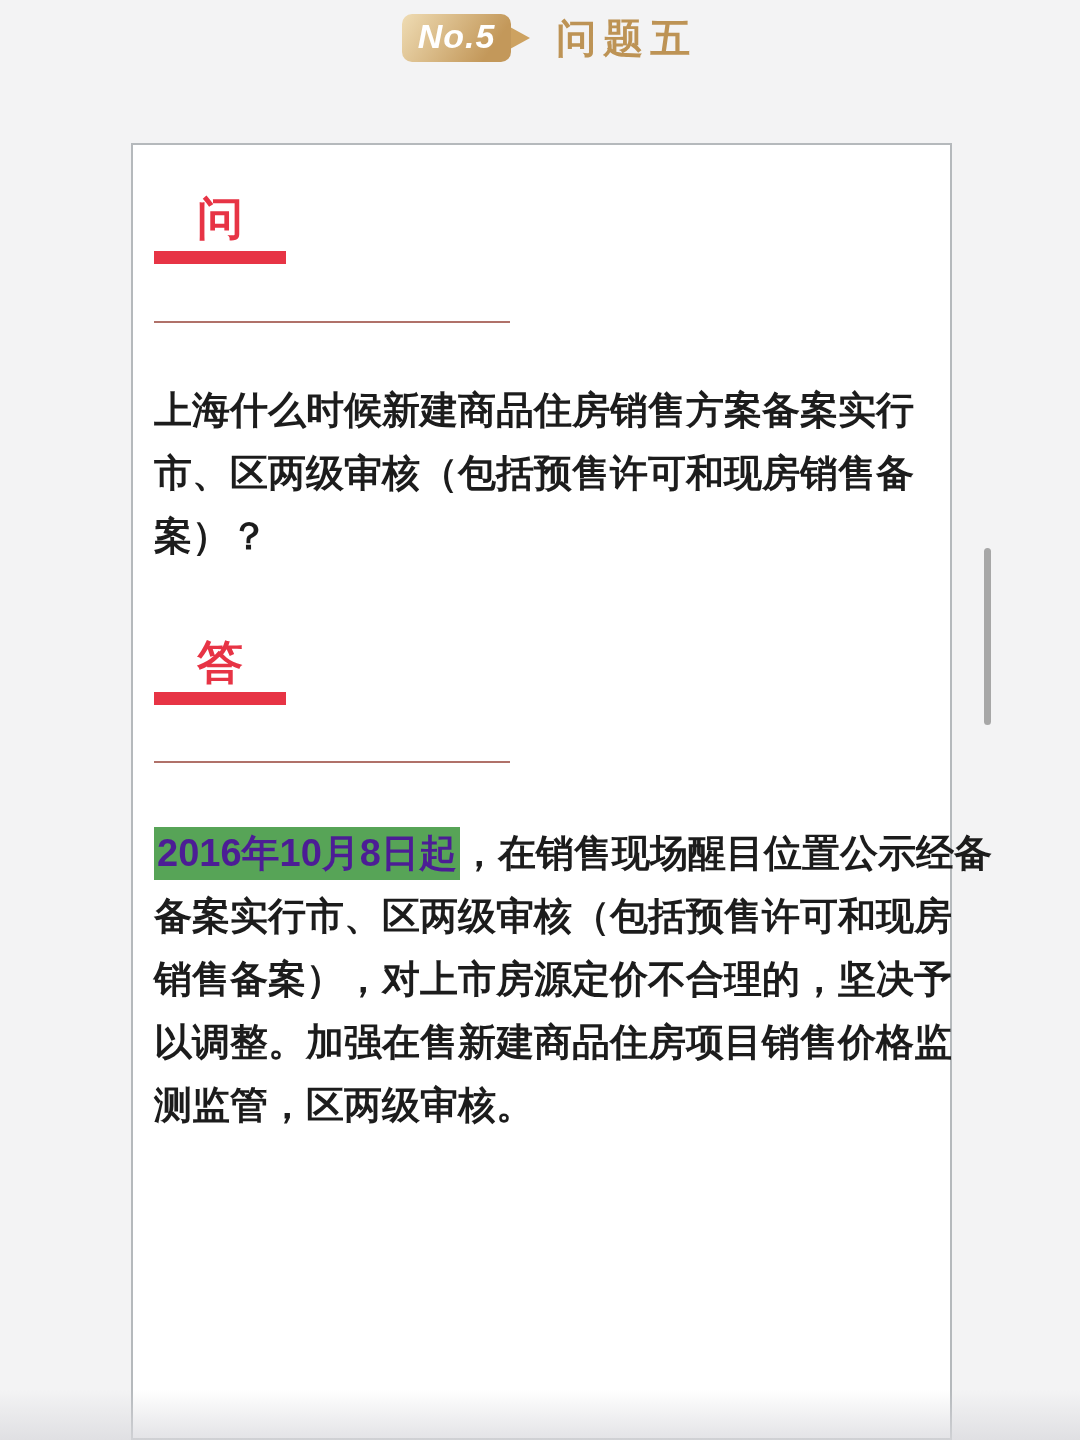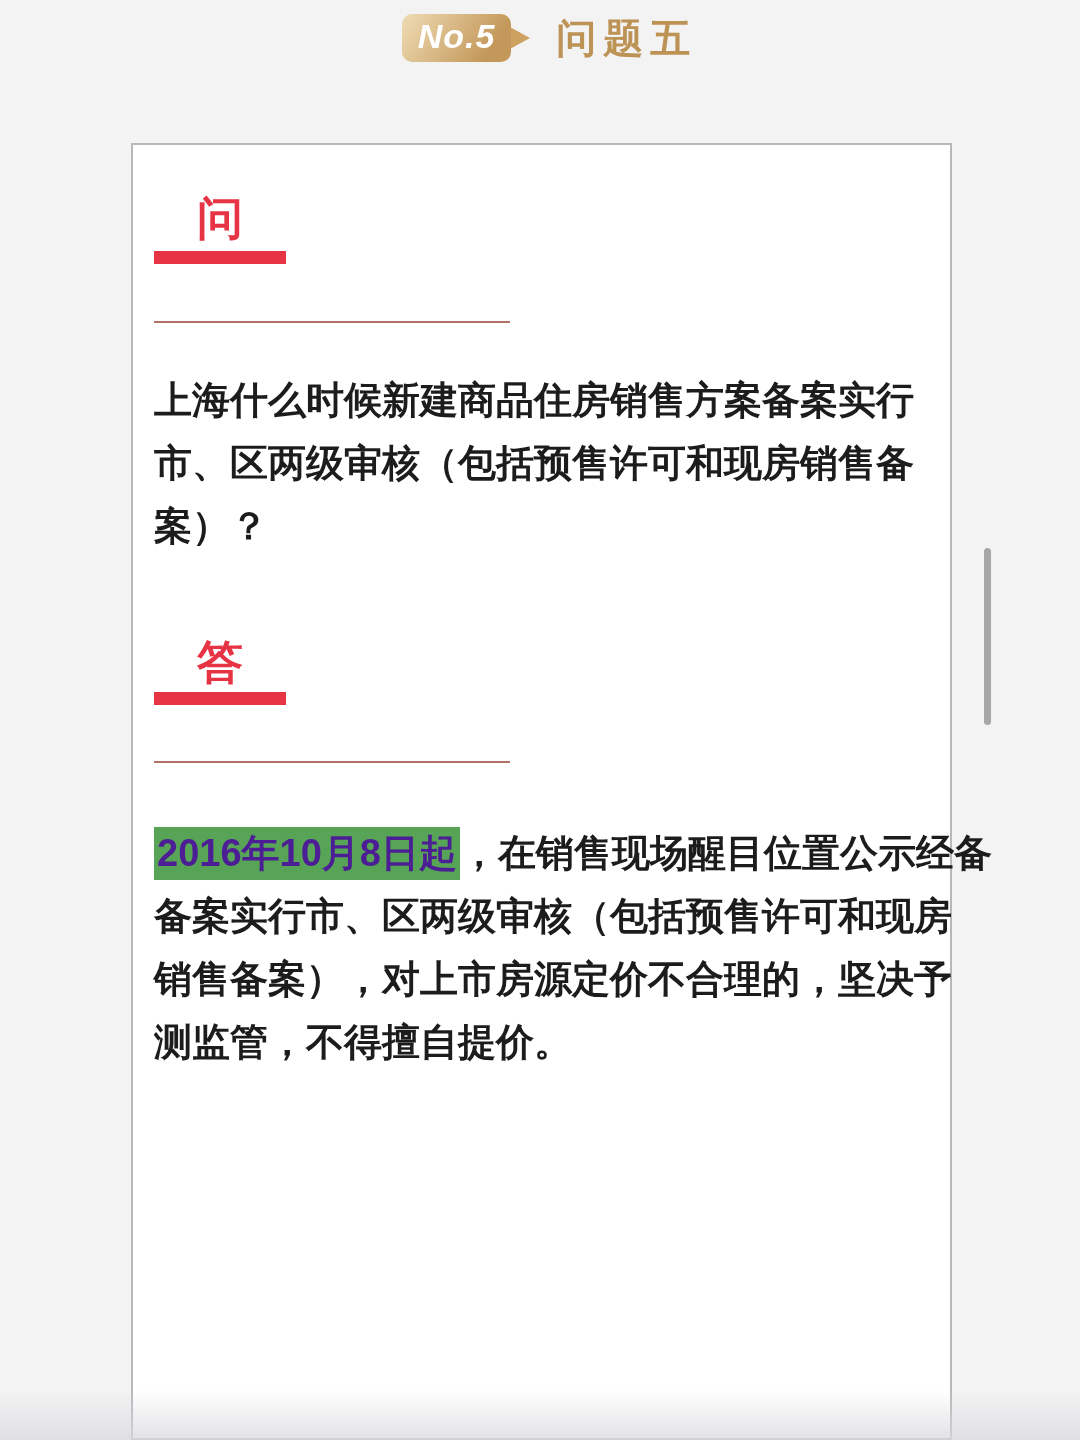--- a/index.html
+++ b/index.html
@@ -77,21 +77,21 @@
     background:var(--accent-red,#E73445);
   }
   .thin-divider{
     position:absolute;left:21px;width:356px;height:2px;
     background:var(--divider-red,#A2584F);
     opacity:.85;
   }
   .q-label{top:50px;}
   .q-bar{top:106px;}
   .q-divider{top:176px;}
-  .q-text{position:absolute;left:21px;top:224px;width:785px;}
+  .q-text{position:absolute;left:21px;top:234px;width:785px;}
   .a-label{top:494px;}
   .a-bar{top:547px;}
   .a-divider{top:616px;}
   .a-para1{position:absolute;left:21px;top:677px;width:790px;}
   .a-para2{position:absolute;left:21px;top:1028px;width:790px;}
   .text-line{
     font-size:38px;
     line-height:63px;
     white-space:nowrap;
     color:var(--text-dark,#1C1C1C);
@@ -145,21 +145,22 @@
     </div>
 
     <div class="section-label a-label">答</div>
     <div class="label-bar a-bar"></div>
     <div class="thin-divider a-divider"></div>
 
     <div class="a-para1">
       <div class="text-line"><mark class="date-highlight">2016年10月8日起</mark><span>，在销售现场醒目位置公示经备</span></div>
       <div class="text-line">备案实行市、区两级审核（包括预售许可和现房</div>
       <div class="text-line">销售备案），对上市房源定价不合理的，坚决予</div>
-      <div class="text-line">测监管，不得擅自提价。</div>
+      <div class="text-line">以调整。加强在售新建商品住房项目销售价格监</div>
+      <div class="text-line">测监管，区两级审核。</div>
     </div>
 
 
   </main>
 
   <div class="scrollbar-thumb"></div>
   <div class="bottom-fade"></div>
 
 </div>
 

